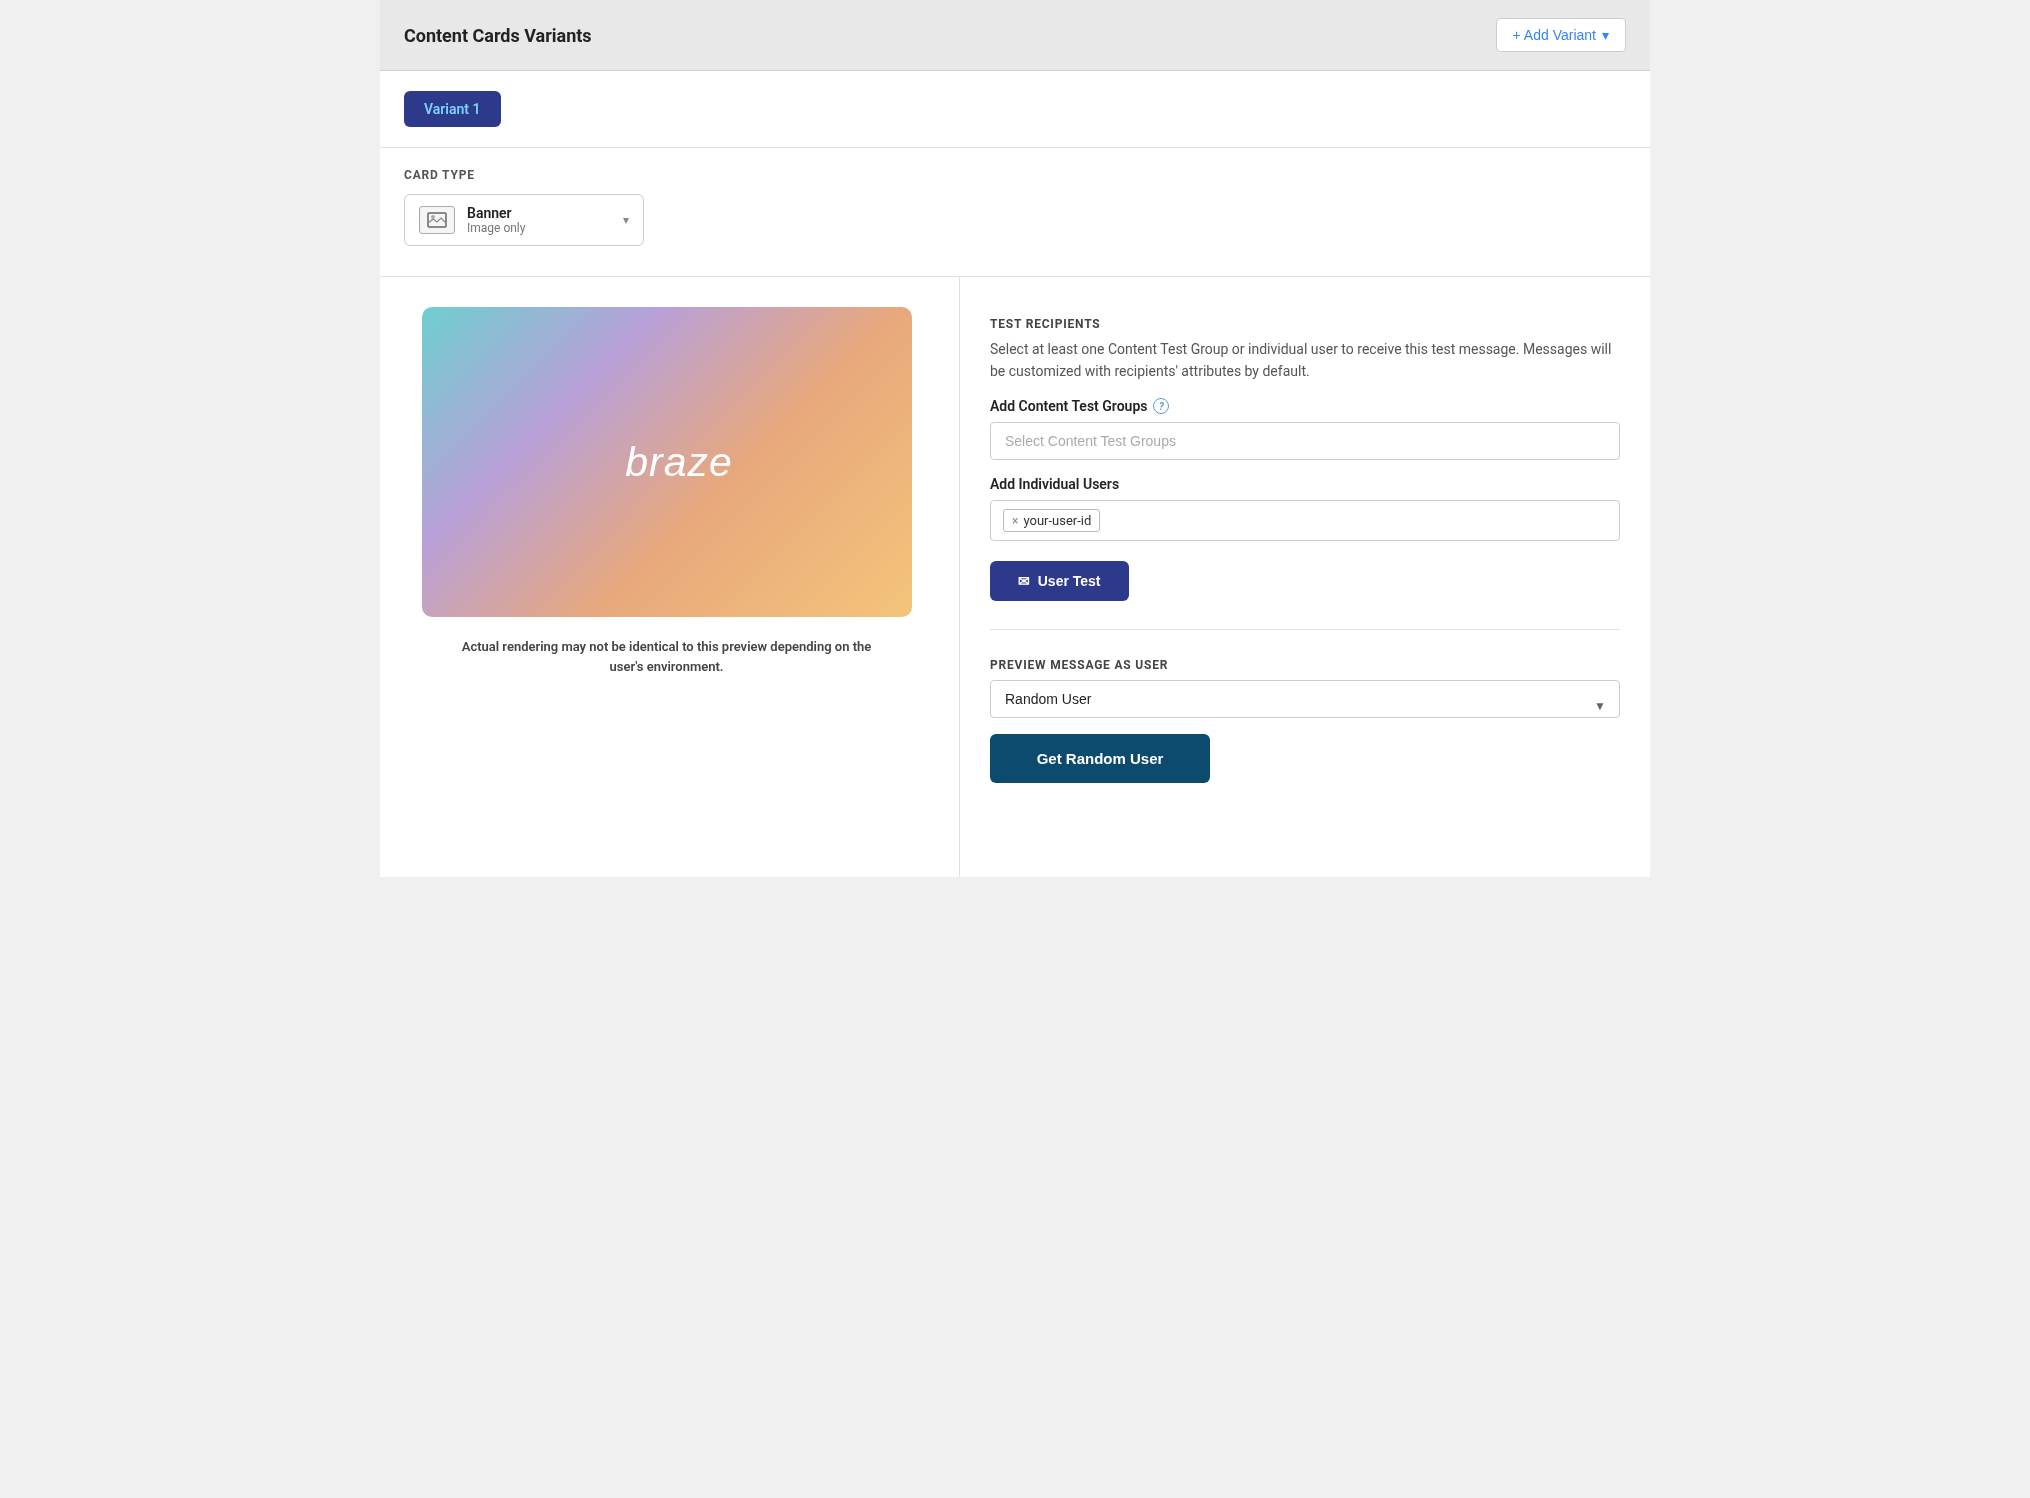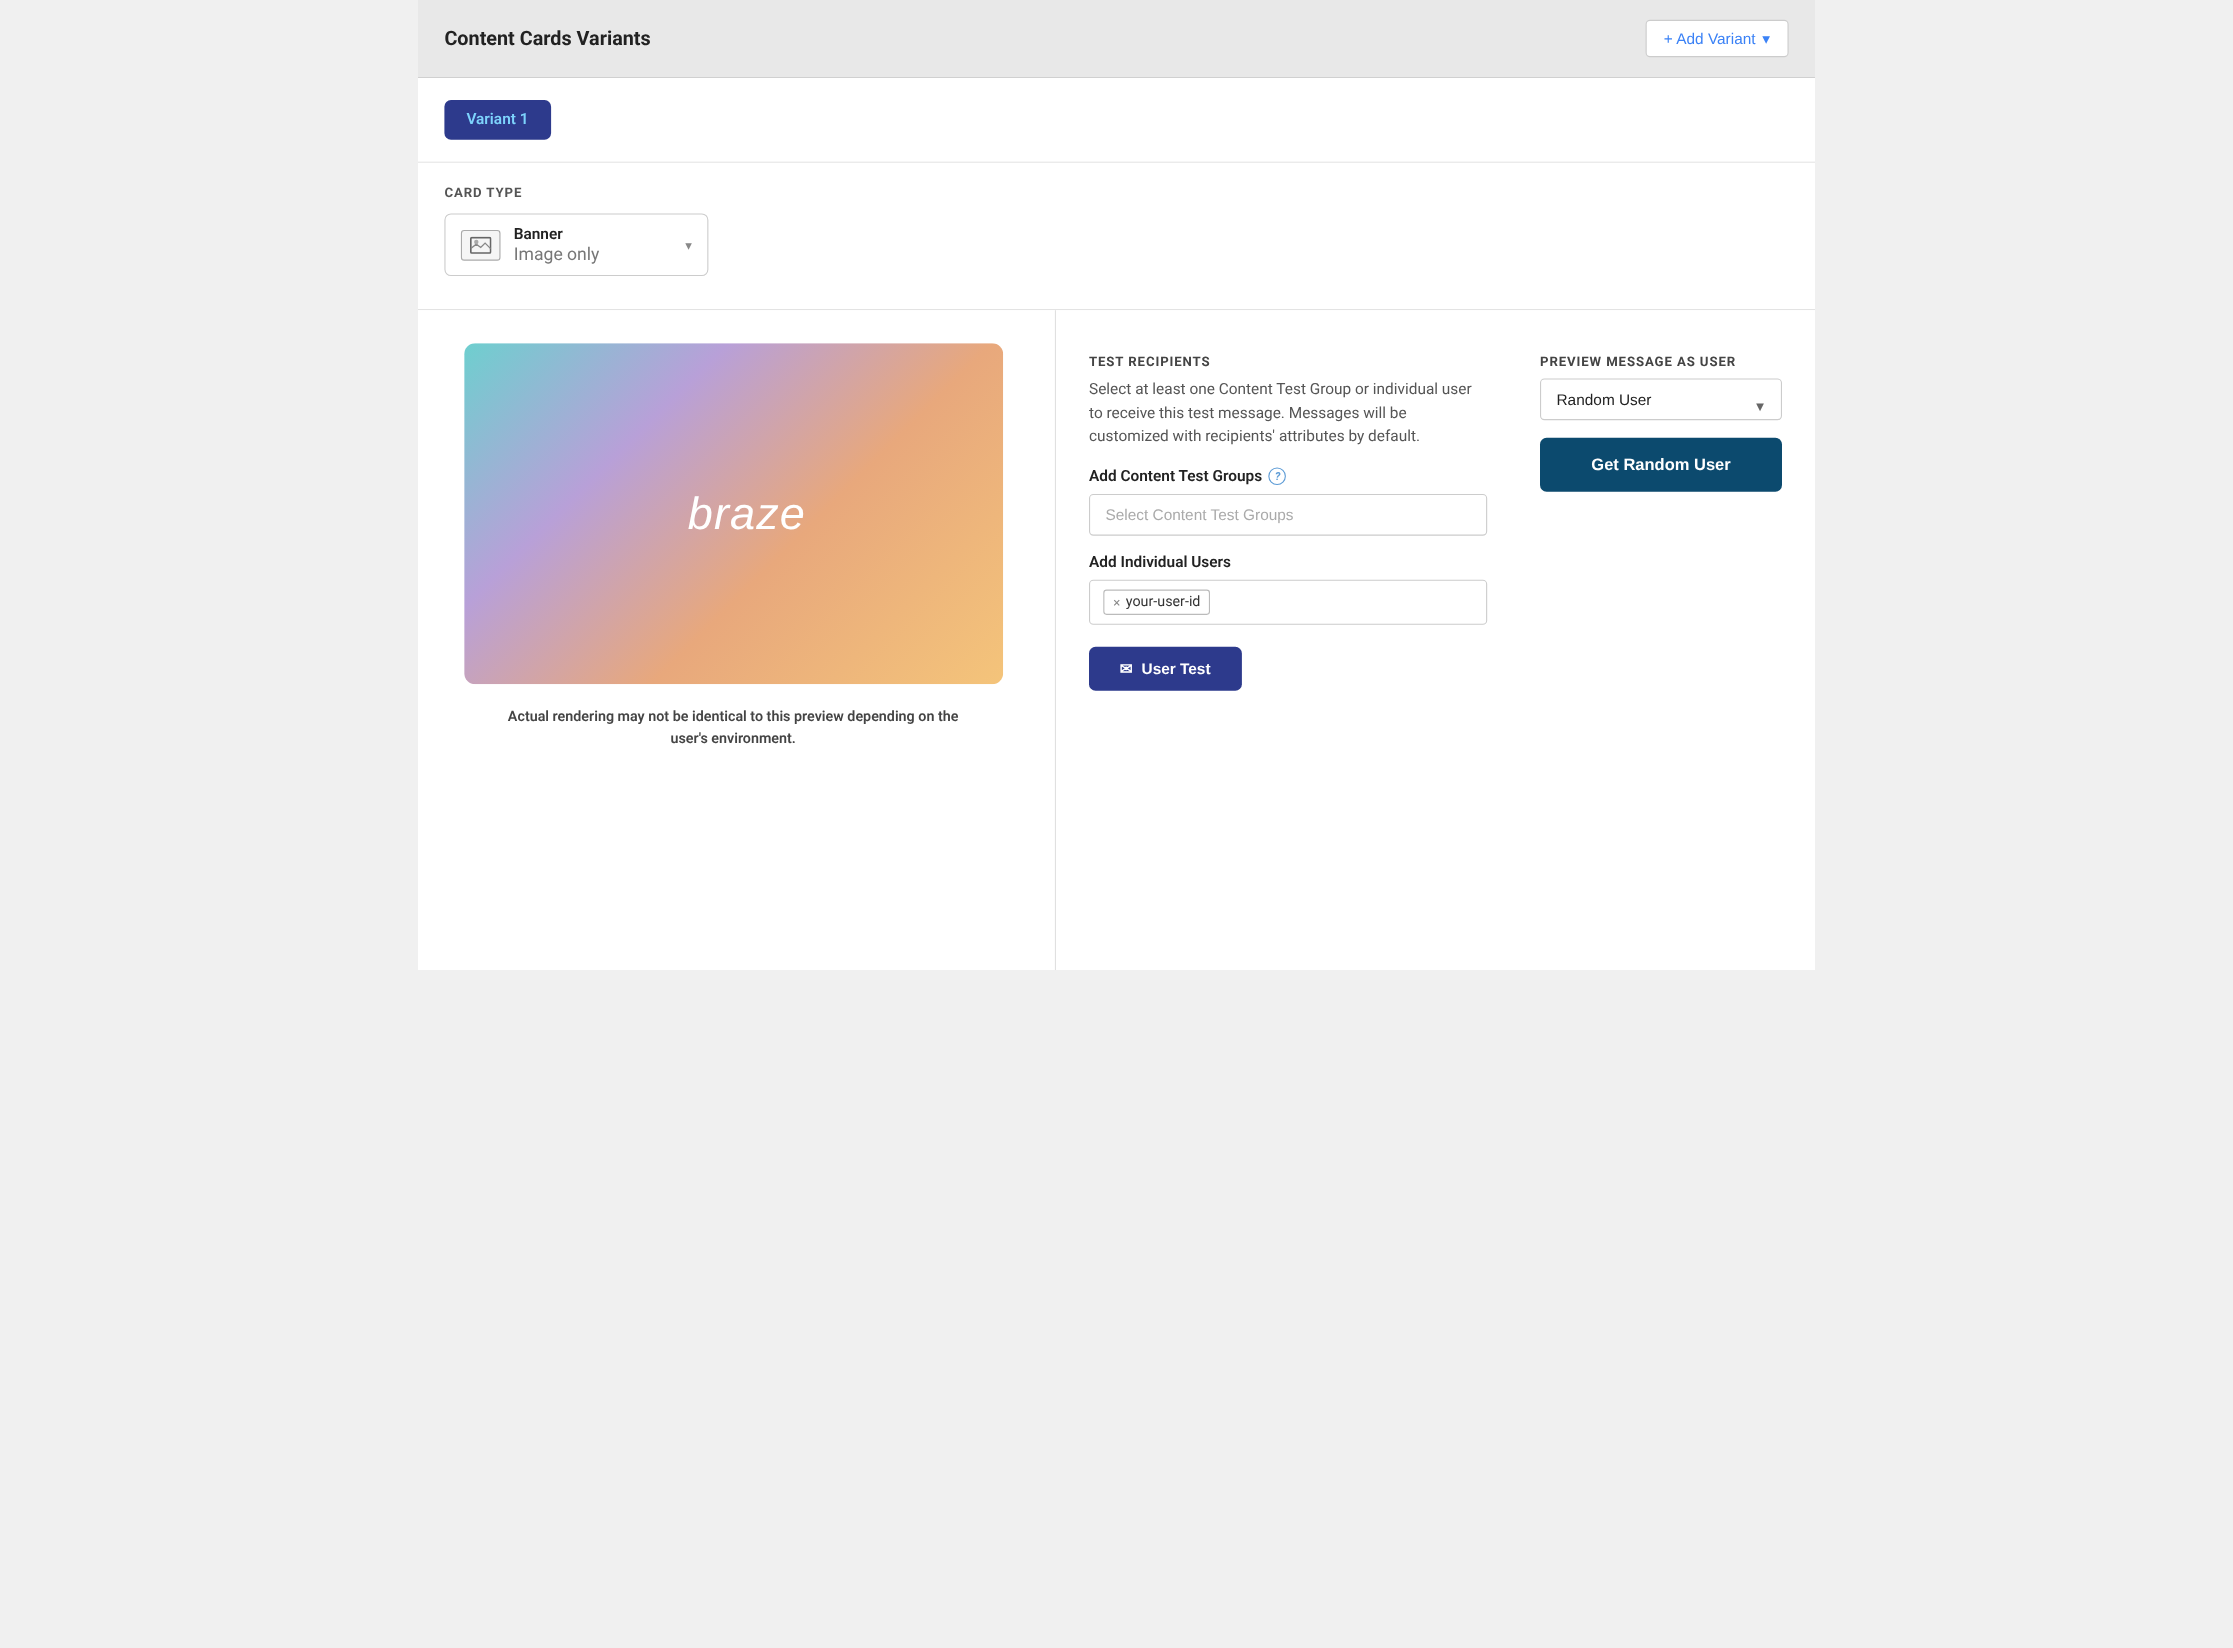--- a/index.html
+++ b/index.html
@@ -17,42 +17,42 @@
     .variant-tag { background: #2d3a8c; color: #7dd3fc; border-radius: 6px; padding: 10px 20px; font-size: 14px; font-weight: 600; display: inline-block; cursor: pointer; }
 
     
     .card-type-section { padding: 20px 24px 30px; background: #fff; border-bottom: 1px solid #e0e0e0; }
     .section-label { font-size: 12px; font-weight: 700; color: #555; letter-spacing: 0.8px; text-transform: uppercase; margin-bottom: 12px; }
     .card-type-select { border: 1px solid #ccc; border-radius: 6px; padding: 10px 14px; display: flex; align-items: center; gap: 12px; width: 240px; cursor: pointer; background: #fff; position: relative; }
     .card-type-icon { width: 36px; height: 28px; border: 1px solid #aaa; border-radius: 3px; display: flex; align-items: center; justify-content: center; background: #f5f5f5; flex-shrink: 0; }
     .card-type-icon svg { width: 20px; height: 16px; }
     .card-type-text { flex: 1; }
     .card-type-name { font-size: 14px; font-weight: 600; color: #222; }
-    .card-type-sub { font-size: 16px; color: #777; }
+    .card-type-sub { font-size: 12px; color: #777; }
     .card-type-arrow { color: #888; font-size: 12px; }
 
     
     .preview-tabs-header { background: #e8e8e8; display: flex; align-items: center; padding: 0; border-bottom: 1px solid #d0d0d0; }
     .preview-label { font-size: 16px; font-weight: 700; color: #222; padding: 18px 24px; flex: 0 0 auto; }
     .tabs { display: flex; margin-left: auto; }
     .tab { padding: 18px 28px; font-size: 14px; color: #555; cursor: pointer; display: flex; align-items: center; gap: 7px; border-bottom: 3px solid transparent; background: transparent; border-left: 1px solid #d0d0d0; }
     .tab.active { background: #fff; border-bottom: 3px solid #fff; color: #222; font-weight: 600; }
     .tab-icon { font-size: 14px; }
 
     
     .content-area { display: flex; background: #fff; min-height: 600px; }
 
     
     .preview-panel { flex: 0 0 580px; padding: 30px 30px 30px 24px; border-right: 1px solid #e0e0e0; display: flex; flex-direction: column; align-items: center; gap: 20px; }
     .preview-image { width: 490px; height: 310px; border-radius: 10px; overflow: hidden; flex-shrink: 0; }
     .gradient-bg { width: 100%; height: 100%; background: linear-gradient(135deg, #6ecfcf 0%, #b8a0d8 30%, #e8a87c 60%, #f4c47a 100%); display: flex; align-items: center; justify-content: center; }
     .preview-note { font-size: 13px; color: #444; text-align: center; font-weight: 600; max-width: 420px; line-height: 1.5; }
 
     
-    .right-panel { flex: 1; padding: 40px 30px; display: flex; flex-direction: row; gap: 24px; }
+    .right-panel { flex: 1; padding: 40px 30px; display: flex; flex-direction: column; gap: 24px; }
 
     
     .test-recipients-section { }
     .section-title { font-size: 12px; font-weight: 700; color: #444; letter-spacing: 0.8px; text-transform: uppercase; margin-bottom: 8px; }
     .section-desc { font-size: 14px; color: #555; line-height: 1.55; margin-bottom: 16px; }
 
     .field-label { font-size: 14px; font-weight: 600; color: #222; margin-bottom: 8px; display: flex; align-items: center; gap: 6px; }
     .help-icon { width: 16px; height: 16px; border: 1.5px solid #5c9bd6; border-radius: 50%; display: inline-flex; align-items: center; justify-content: center; font-size: 10px; color: #5c9bd6; cursor: pointer; font-style: italic; font-weight: 700; }
 
     .select-input { width: 100%; border: 1px solid #ccc; border-radius: 4px; padding: 10px 14px; font-size: 14px; color: #aaa; background: #fff; cursor: text; margin-bottom: 16px; }

